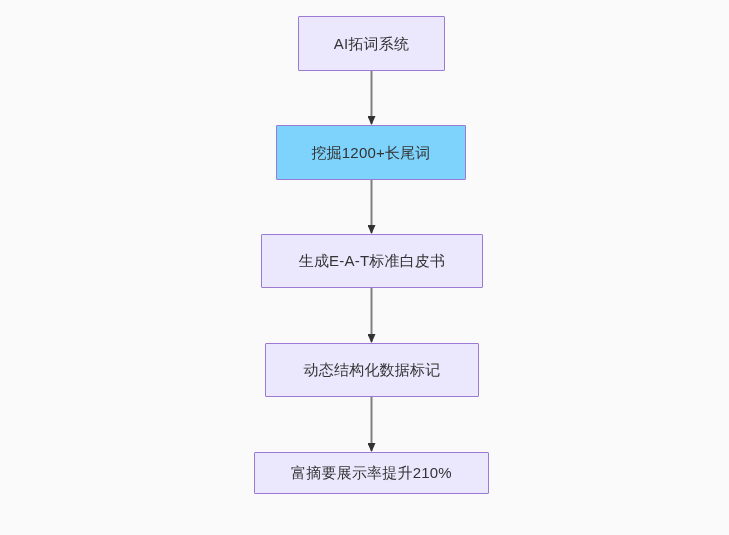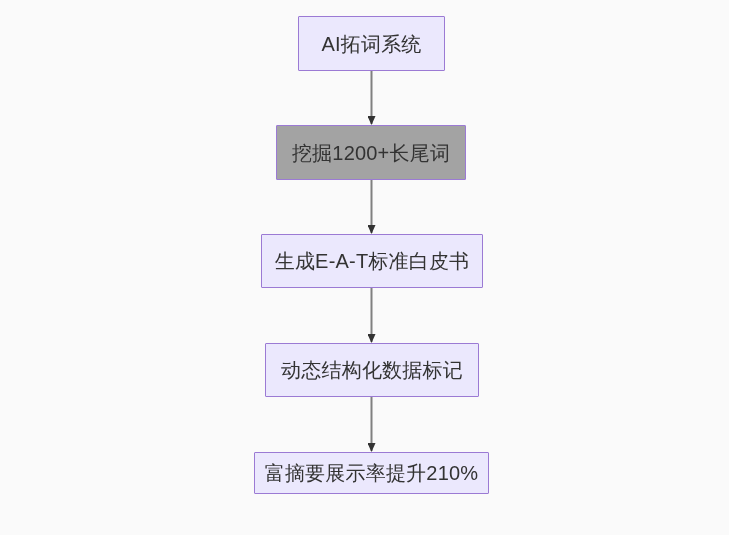--- a/index.html
+++ b/index.html
@@ -29,21 +29,21 @@
   .node {
     position: absolute;
     box-sizing: border-box;
     background: #ebe8fd;
     border: 1.5px solid #9b7ad4;
     border-radius: 1px;
     display: flex;
     align-items: center;
     justify-content: center;
     color: #333333;
-    font-size: 20px;
+    font-size: 15px;
     line-height: 1.2;
     white-space: nowrap;
     letter-spacing: 0.2px;
   }
   .node-label {
     display: block;
   }
 </style>
 </head>
 <body style="background: rgb(250, 250, 250);">
@@ -61,21 +61,21 @@
         <line x1="371.5" y1="180" x2="371.5" y2="233" stroke="#808080" stroke-width="2" marker-end="url(#arrowhead)"></line>
         <line x1="371.5" y1="288" x2="371.5" y2="342" stroke="#808080" stroke-width="2" marker-end="url(#arrowhead)"></line>
         <line x1="371.5" y1="397" x2="371.5" y2="451" stroke="#808080" stroke-width="2" marker-end="url(#arrowhead)"></line>
       </g>
   </svg>
 
   <div class="node" id="node-n1" style="left: 298px; top: 16px; width: 147px; height: 55px; background: rgb(235, 232, 253); border-color: rgb(155, 122, 212); color: rgb(51, 51, 51);">
     <span class="node-label">AI拓词系统</span>
   </div>
 
-  <div class="node" id="node-n2" style="left: 276px; top: 125px; width: 190px; height: 55px; background: #a3a3a3; border-color: rgb(155, 122, 212); color: rgb(51, 51, 51);">
+  <div class="node" id="node-n2" style="left: 276px; top: 125px; width: 190px; height: 55px; background: #7dd3fc; border-color: rgb(155, 122, 212); color: rgb(51, 51, 51);">
     <span class="node-label">挖掘1200+长尾词</span>
   </div>
 
   <div class="node" id="node-n4" style="left: 265px; top: 343px; width: 214px; height: 54px; background: rgb(235, 232, 253); border-color: rgb(155, 122, 212); color: rgb(51, 51, 51);">
     <span class="node-label">动态结构化数据标记</span>
   </div>
 
   <div class="node" id="node-n3" style="left: 261px; top: 234px; width: 222px; height: 54px; background: rgb(235, 232, 253); border-color: rgb(155, 122, 212); color: rgb(51, 51, 51);">
     <span class="node-label">生成E-A-T标准白皮书</span>
   </div>

